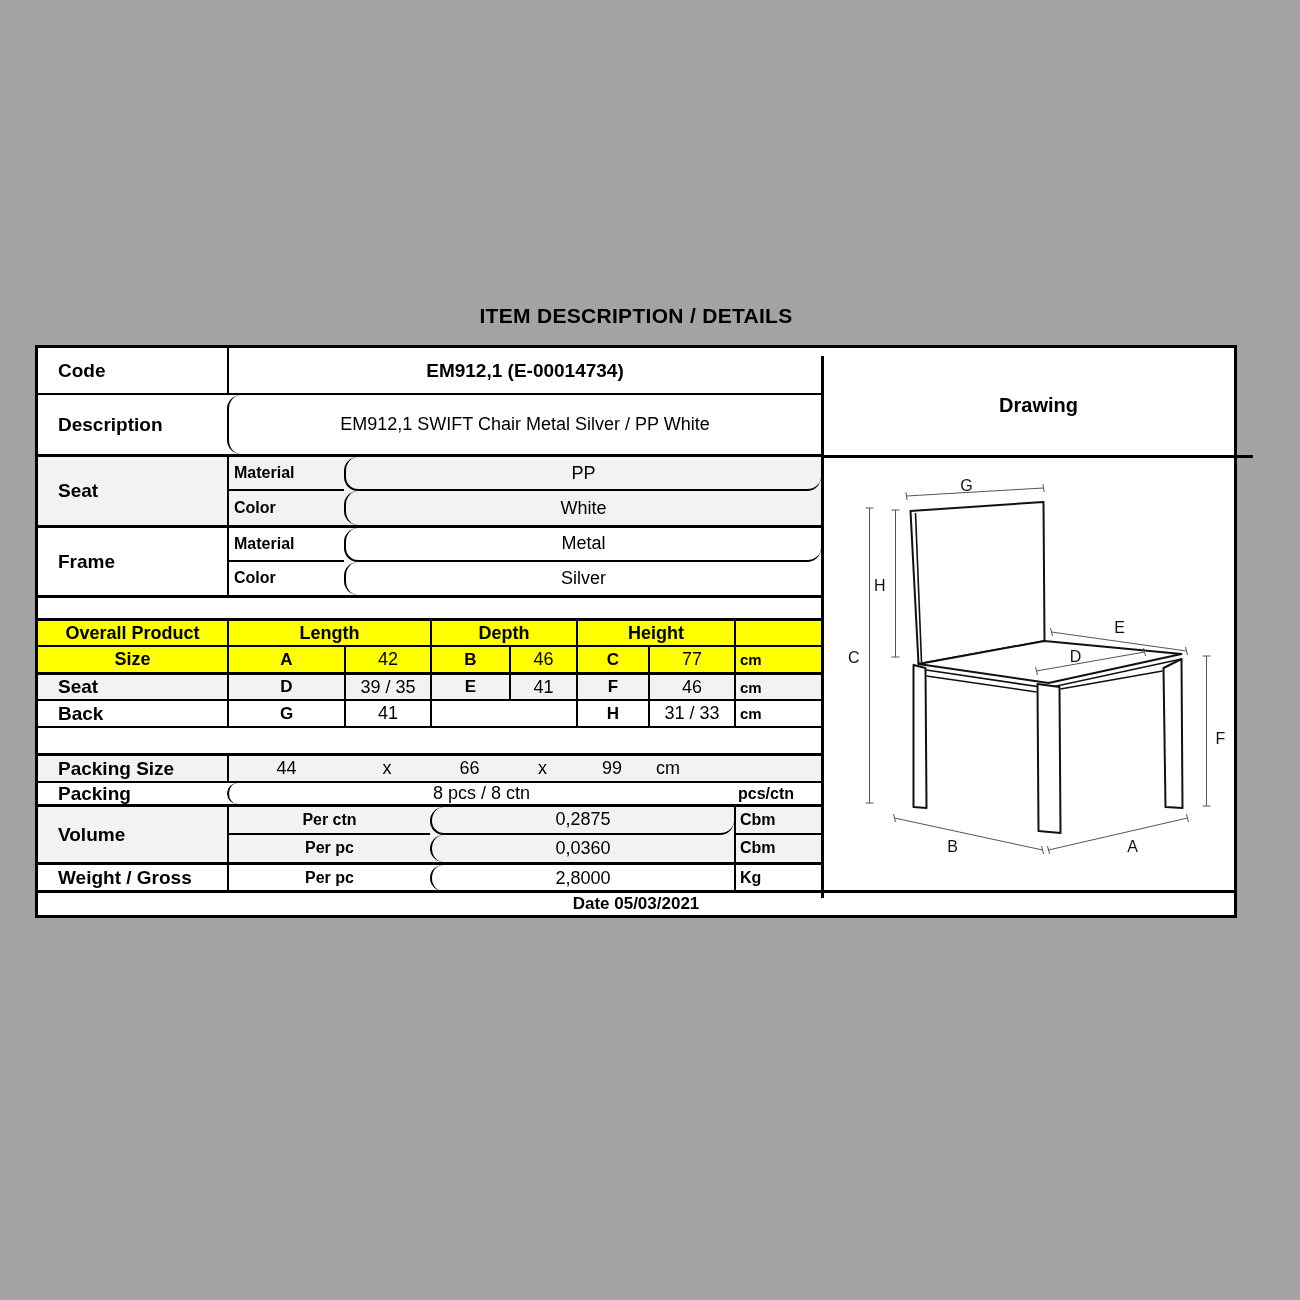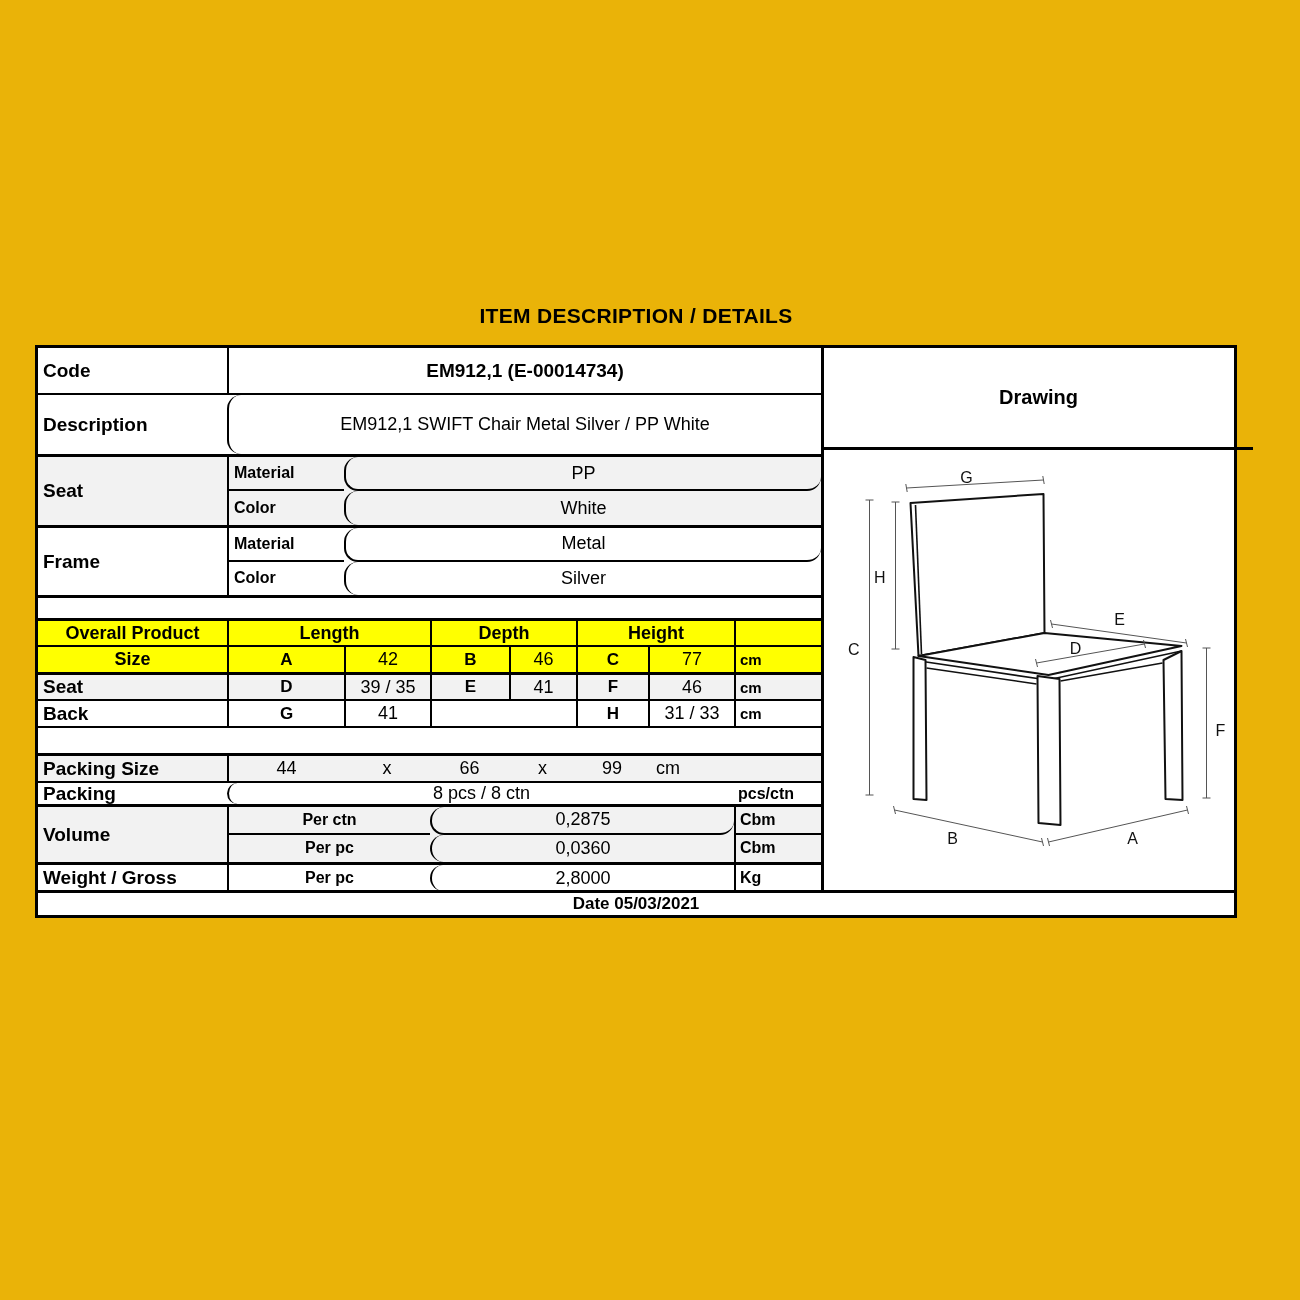--- a/index.html
+++ b/index.html
@@ -1,37 +1,37 @@
 <!DOCTYPE html>
 <html style="--yellow: #FFFF00; --shaded: #F2F2F2; --line: #000000;"><head>
 <meta charset="utf-8">
 <style>
   html,body{margin:0;padding:0;background:#fff;}
   body{width:1300px;height:1300px;position:relative;font-family:"Liberation Sans",sans-serif;color:#000;}
-  .page{position:absolute;inset:0;background:#eab308;}
+  .page{position:absolute;inset:0;background:#a3a3a3;}
 
   .title{position:absolute;left:35px;top:304px;width:1202px;text-align:center;
          font-size:21px;font-weight:bold;letter-spacing:.3px;}
 
   .sheet{position:absolute;left:35px;top:345px;width:1202px;height:573px;
          border:3px solid #000;box-sizing:border-box;background:#fff;}
 
   .leftcol{position:absolute;left:0;top:0;width:783px;height:542px;}
 
   .row{box-sizing:border-box;width:783px;display:grid;}
   .cell{display:flex;align-items:center;box-sizing:border-box;overflow:hidden;white-space:nowrap;}
   .ctr{justify-content:center;}
   .bl2{border-left:2px solid #000000;}
   .bt2{border-top:2px solid #000;}
   .bt3{border-top:3px solid #000;}
   .bb2{border-bottom:2px solid #000;}
   .shade{background:var(--shaded,#F2F2F2);}
   .yellow{background:var(--yellow,#FFFF00);}
 
-  .lab{font-weight:bold;font-size:19px;padding-left:5px;}
+  .lab{font-weight:bold;font-size:19px;padding-left:20px;}
   .sublab{font-weight:bold;font-size:16px;padding-left:5px;}
   .val{font-size:18px;border-radius:14px;}
   .num{font-size:18px;}
   .letter{font-weight:bold;font-size:17px;}
   .unit{font-weight:bold;font-size:15px;padding-left:4px;}
   .unit2{font-weight:bold;font-size:16px;padding-left:4px;}
   .perlab{font-weight:bold;font-size:16px;}
 
   .r-code{height:45px;grid-template-columns:189px 1fr;}
   .r-desc{height:61px;grid-template-columns:189px 1fr;}
@@ -42,21 +42,21 @@
   .r-size{height:27px;grid-template-columns:189px 117px 86px 79px 67px 72px 86px 87px;}
   .r-back{height:27px;grid-template-columns:189px 117px 86px 146px 72px 86px 87px;}
   .r-gap2{height:27px;}
   .r-psize{height:28px;grid-template-columns:189px 117px 86px 79px 67px 72px 86px 87px;}
   .r-pack{height:23px;grid-template-columns:189px 507px 87px;}
   .sec-vol{height:58px;grid-template-columns:189px 203px 304px 87px;grid-template-rows:1fr 1fr;}
   .r-weight{height:29px;grid-template-columns:189px 203px 304px 87px;}
 
   .span2{grid-row:1/3;}
 
-  .drawcol{position:absolute;left:783px;top:0;width:432px;height:542px;
+  .drawcol{position:absolute;left:783px;top:8px;width:432px;height:542px;
            border-left:3px solid #000;box-sizing:border-box;}
   .drawhead{height:102px;border-bottom:3px solid #000;box-sizing:border-box;
             display:flex;align-items:center;justify-content:center;
             font-weight:bold;font-size:20px;}
   .drawarea{position:absolute;left:3px;top:105px;right:0;bottom:0;}
   .drawarea svg{display:block;width:100%;height:100%;}
 
   .daterow{position:absolute;left:0;top:542px;width:1196px;height:25px;
            border-top:3px solid #000;box-sizing:border-box;
            display:flex;align-items:center;justify-content:center;

